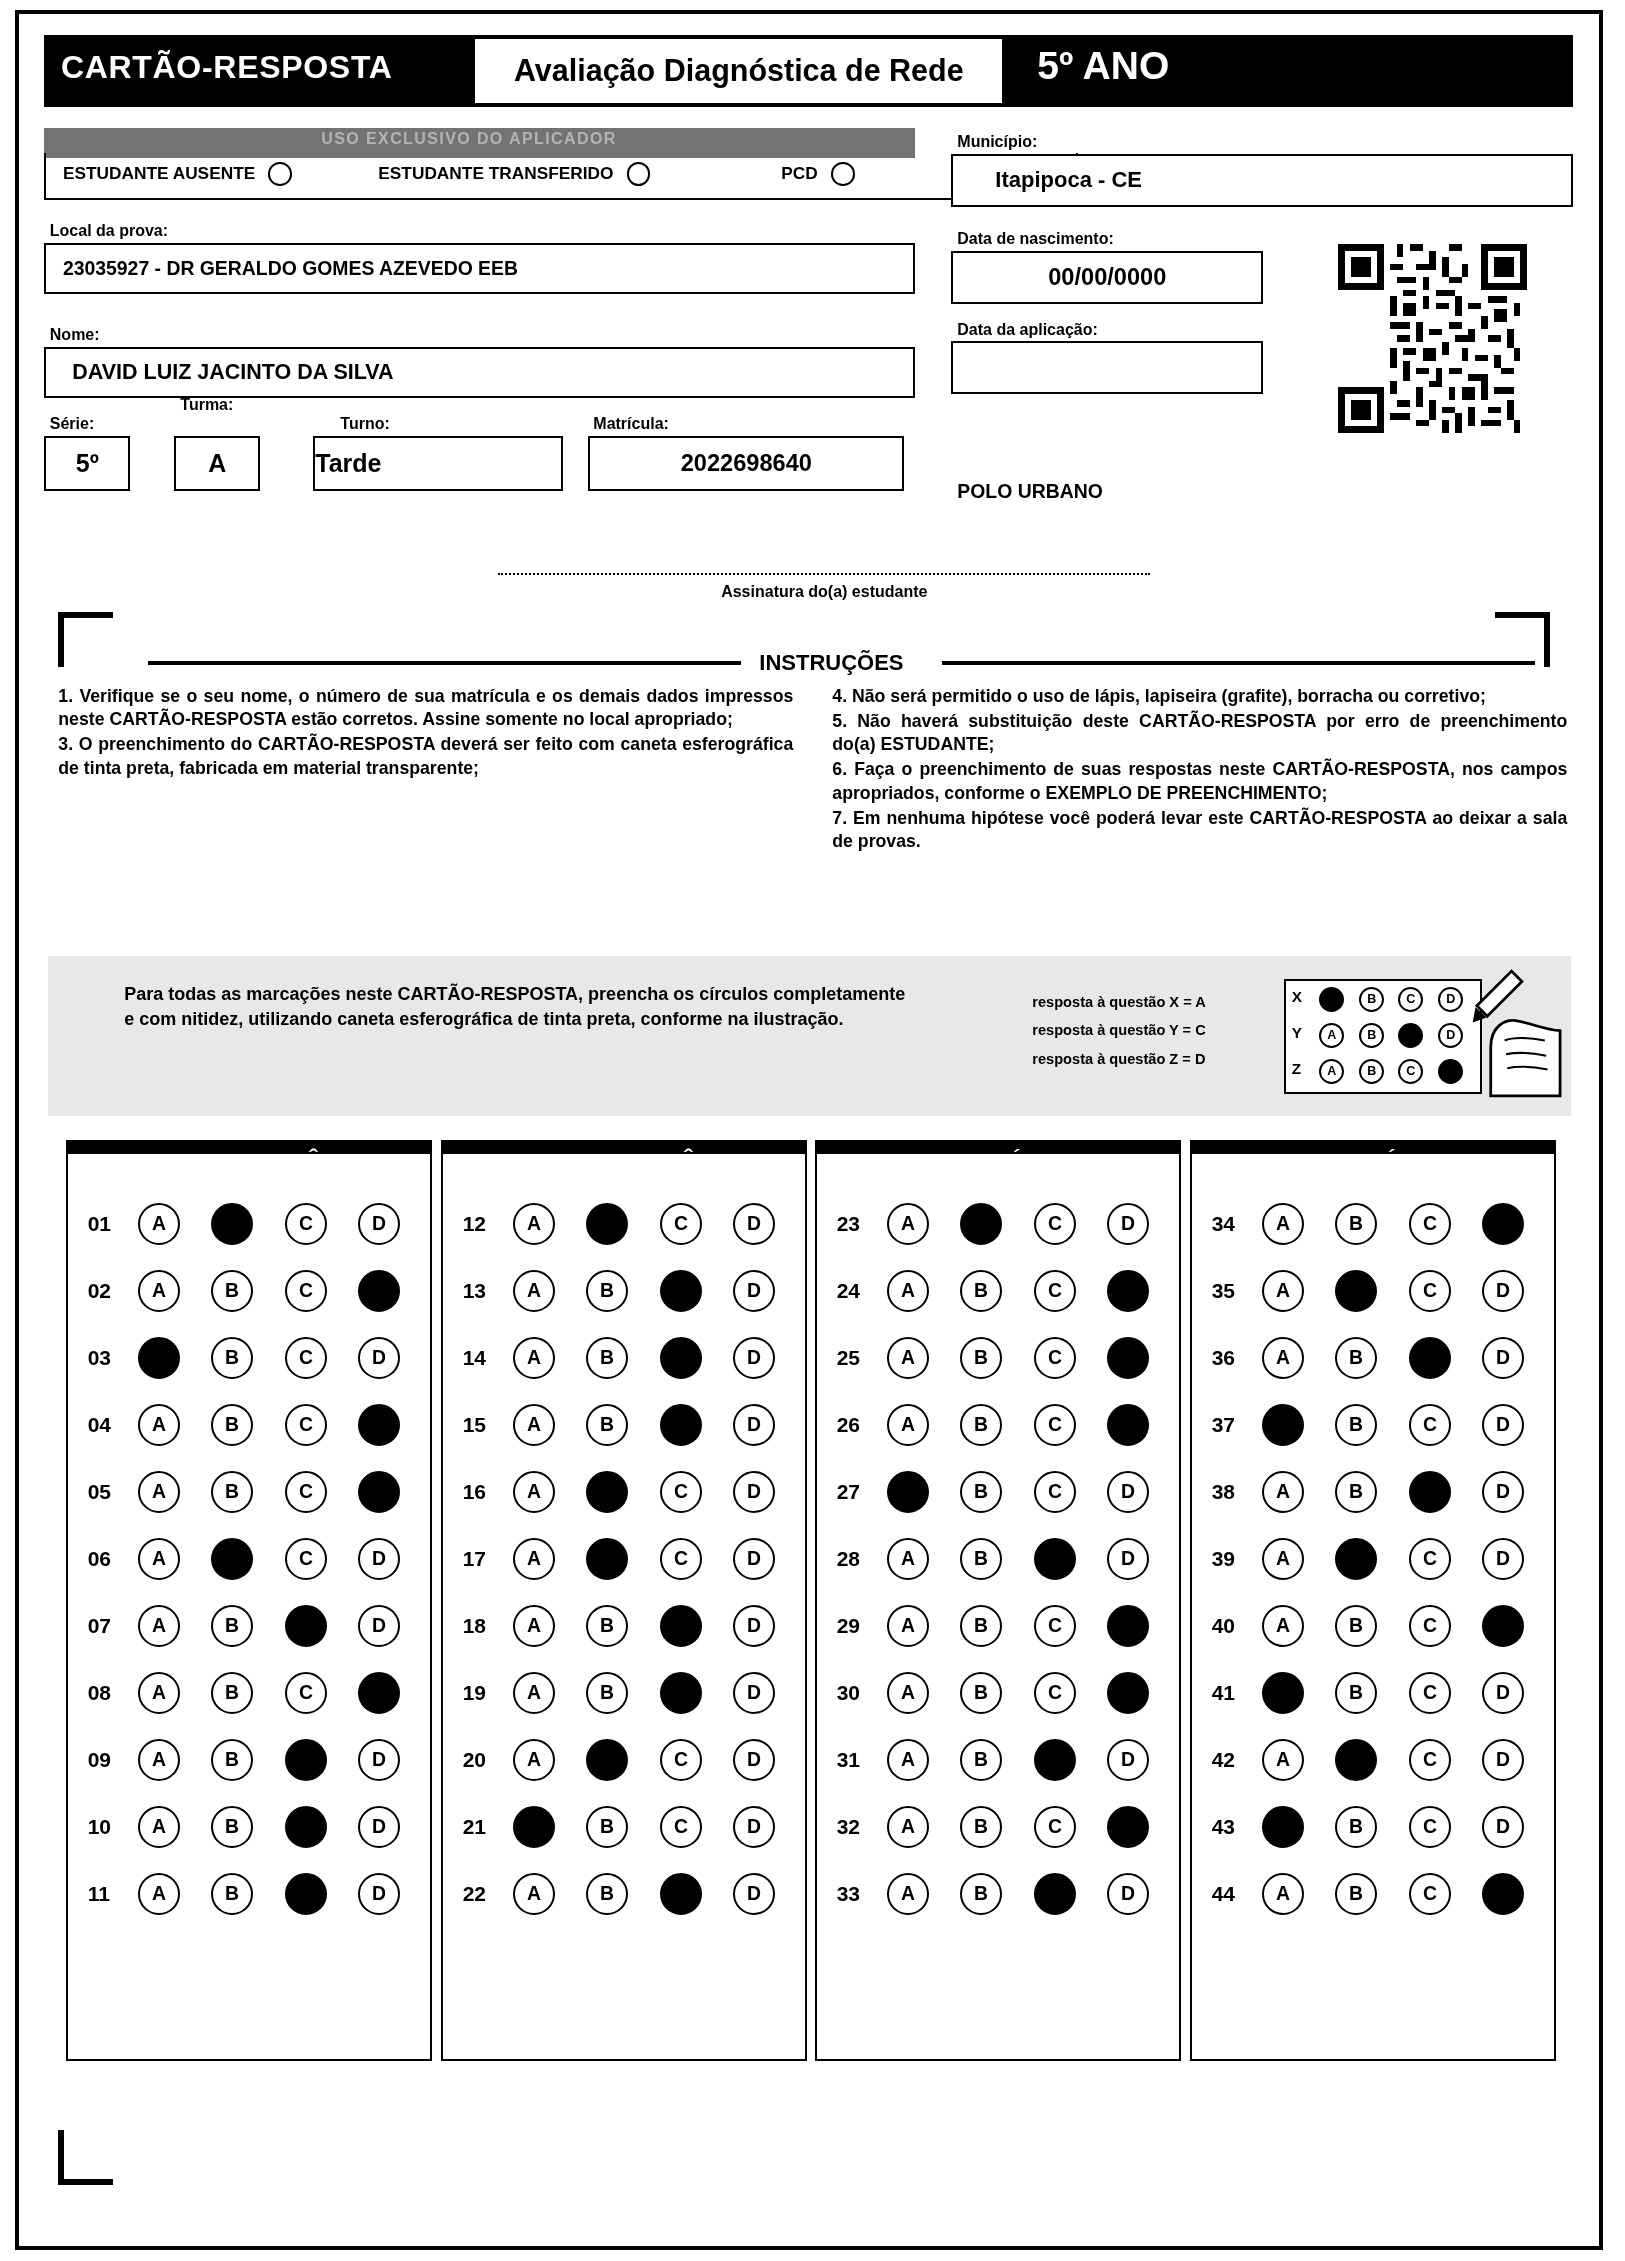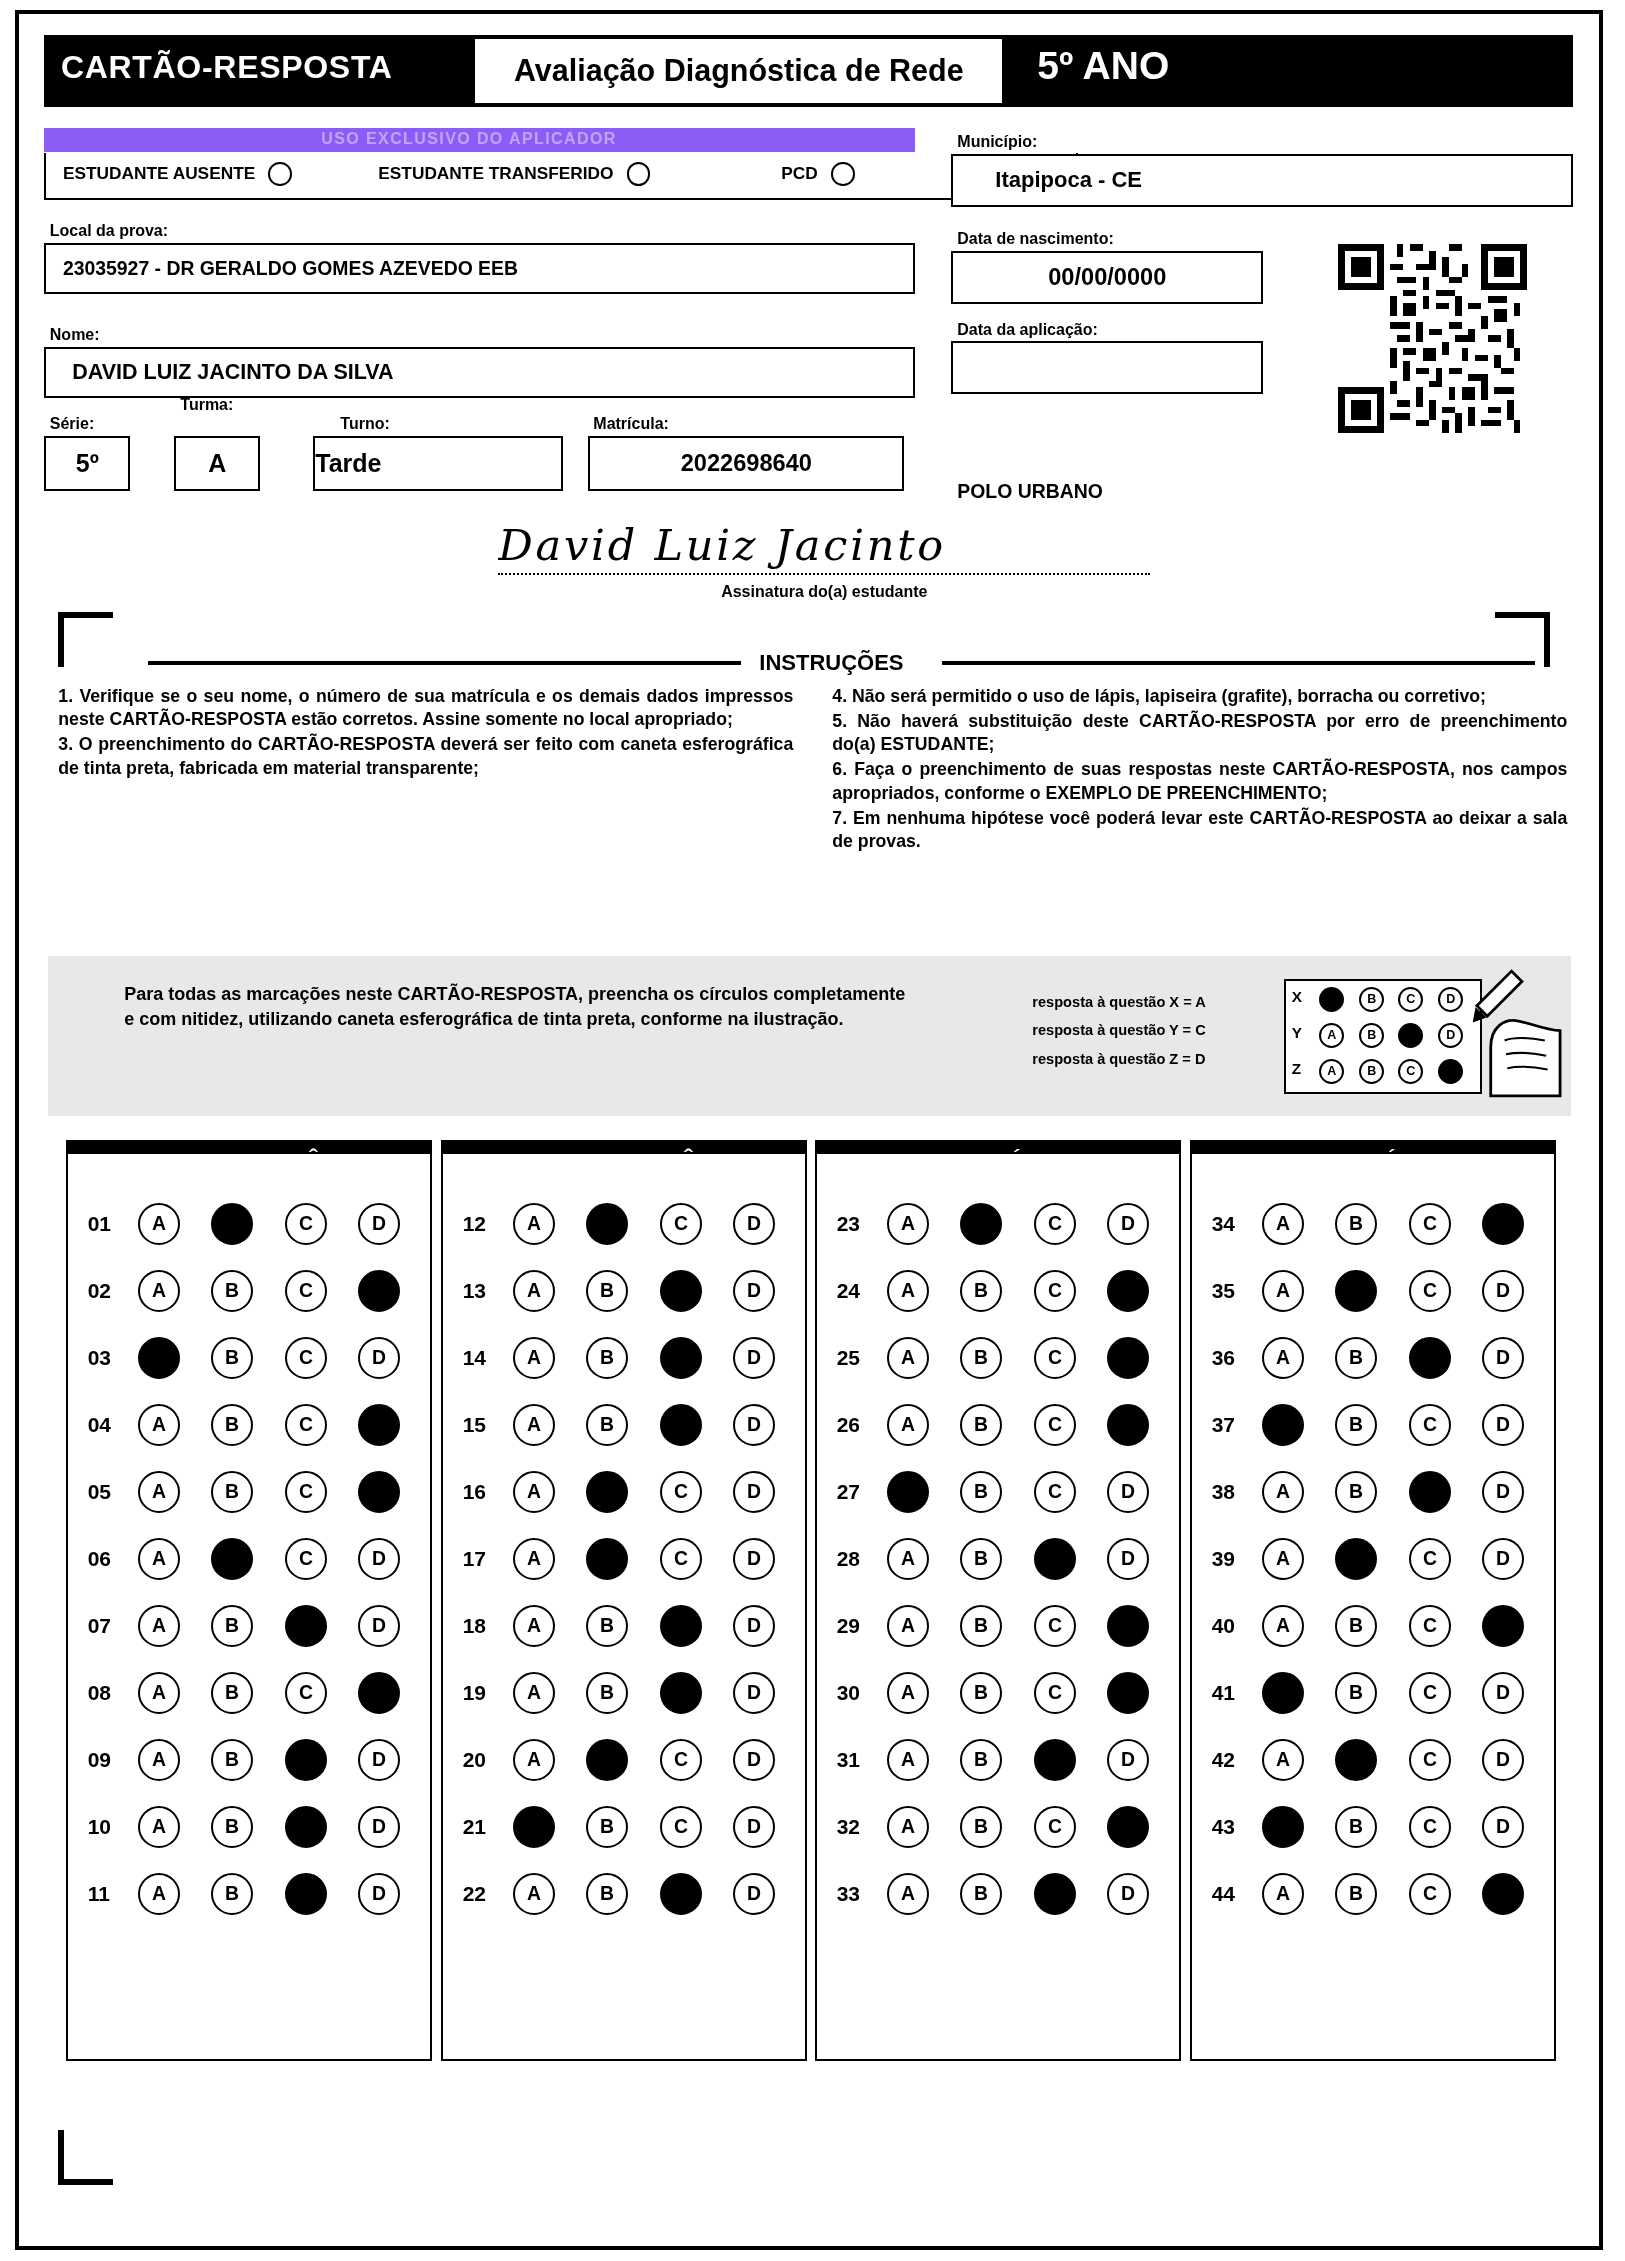--- a/index.html
+++ b/index.html
@@ -8,21 +8,21 @@
   #sheet{position:absolute;left:15.3px;top:9.7px;width:1588px;height:2240px;border:4.2px solid #000;box-sizing:border-box;background:#fff;}
 
   
   .hdr{position:absolute;left:25px;top:21px;width:1529px;height:72px;background:#000;color:#fff;}
   .hdr-title{position:absolute;left:16.6px;top:14px;font-size:32px;font-weight:bold;letter-spacing:0.7px;}
   .hdr-mid{position:absolute;left:431px;top:4.2px;width:527px;height:64px;background:#fff;color:#000;display:flex;align-items:center;justify-content:center;}
   .hdr-mid span{font-size:30.5px;font-weight:bold;}
   .hdr-year{position:absolute;left:993px;top:9.7px;font-size:39px;font-weight:bold;}
 
   
-  .statusbar{position:absolute;left:25px;top:114px;width:871px;height:24px;background:#8b5cf6;color:#fff;overflow:hidden;}
+  .statusbar{position:absolute;left:25px;top:114px;width:871px;height:30px;background:#737373;color:#fff;overflow:hidden;}
   .statusbar span{position:absolute;left:277px;top:2.1px;font-size:16px;font-weight:bold;opacity:.45;letter-spacing:1.4px;}
   .statusrow{position:absolute;left:25px;top:139px;width:1034px;height:47px;border:2.1px solid #000;border-top:none;box-sizing:border-box;}
   .statusrow .item{position:absolute;top:9.7px;font-size:17.3px;font-weight:bold;}
   .circ{display:inline-block;width:23.6px;height:23.6px;border:2.1px solid #000;border-radius:50%;vertical-align:-6.2px;margin-left:8.3px;box-sizing:border-box;}
 
   .lbl{font-size:16px;font-weight:bold;}
   .fieldbox{border:2.1px solid #000;box-sizing:border-box;display:flex;align-items:center;background:#fff;}
   .fieldbox span{font-weight:bold;}
 
   
@@ -263,21 +263,20 @@
         <rect x="26" y="24" width="1" height="3"></rect>
           <rect x="8" y="26" width="3" height="1"></rect>
         <rect x="12" y="27" width="2" height="1"></rect>
           <rect x="16" y="27" width="1" height="2"></rect>
         <rect x="18" y="26" width="1" height="3"></rect>
           <rect x="22" y="27" width="3" height="1"></rect>
         <rect x="27" y="27" width="1" height="2"></rect>
       </g>
     </svg>
 
-    <div class="sig-script">David Luiz Jacinto</div>
     <div class="sig-line"></div>
     <div class="sig-cap">Assinatura do(a) estudante</div>
 
     <div class="cmark tl"></div>
     <div class="cmark tr"></div>
     <div class="cmark bl"></div>
 
     <div class="instr-head">
       <div class="ln l"></div>
       <div class="t">INSTRUÇÕES</div>

